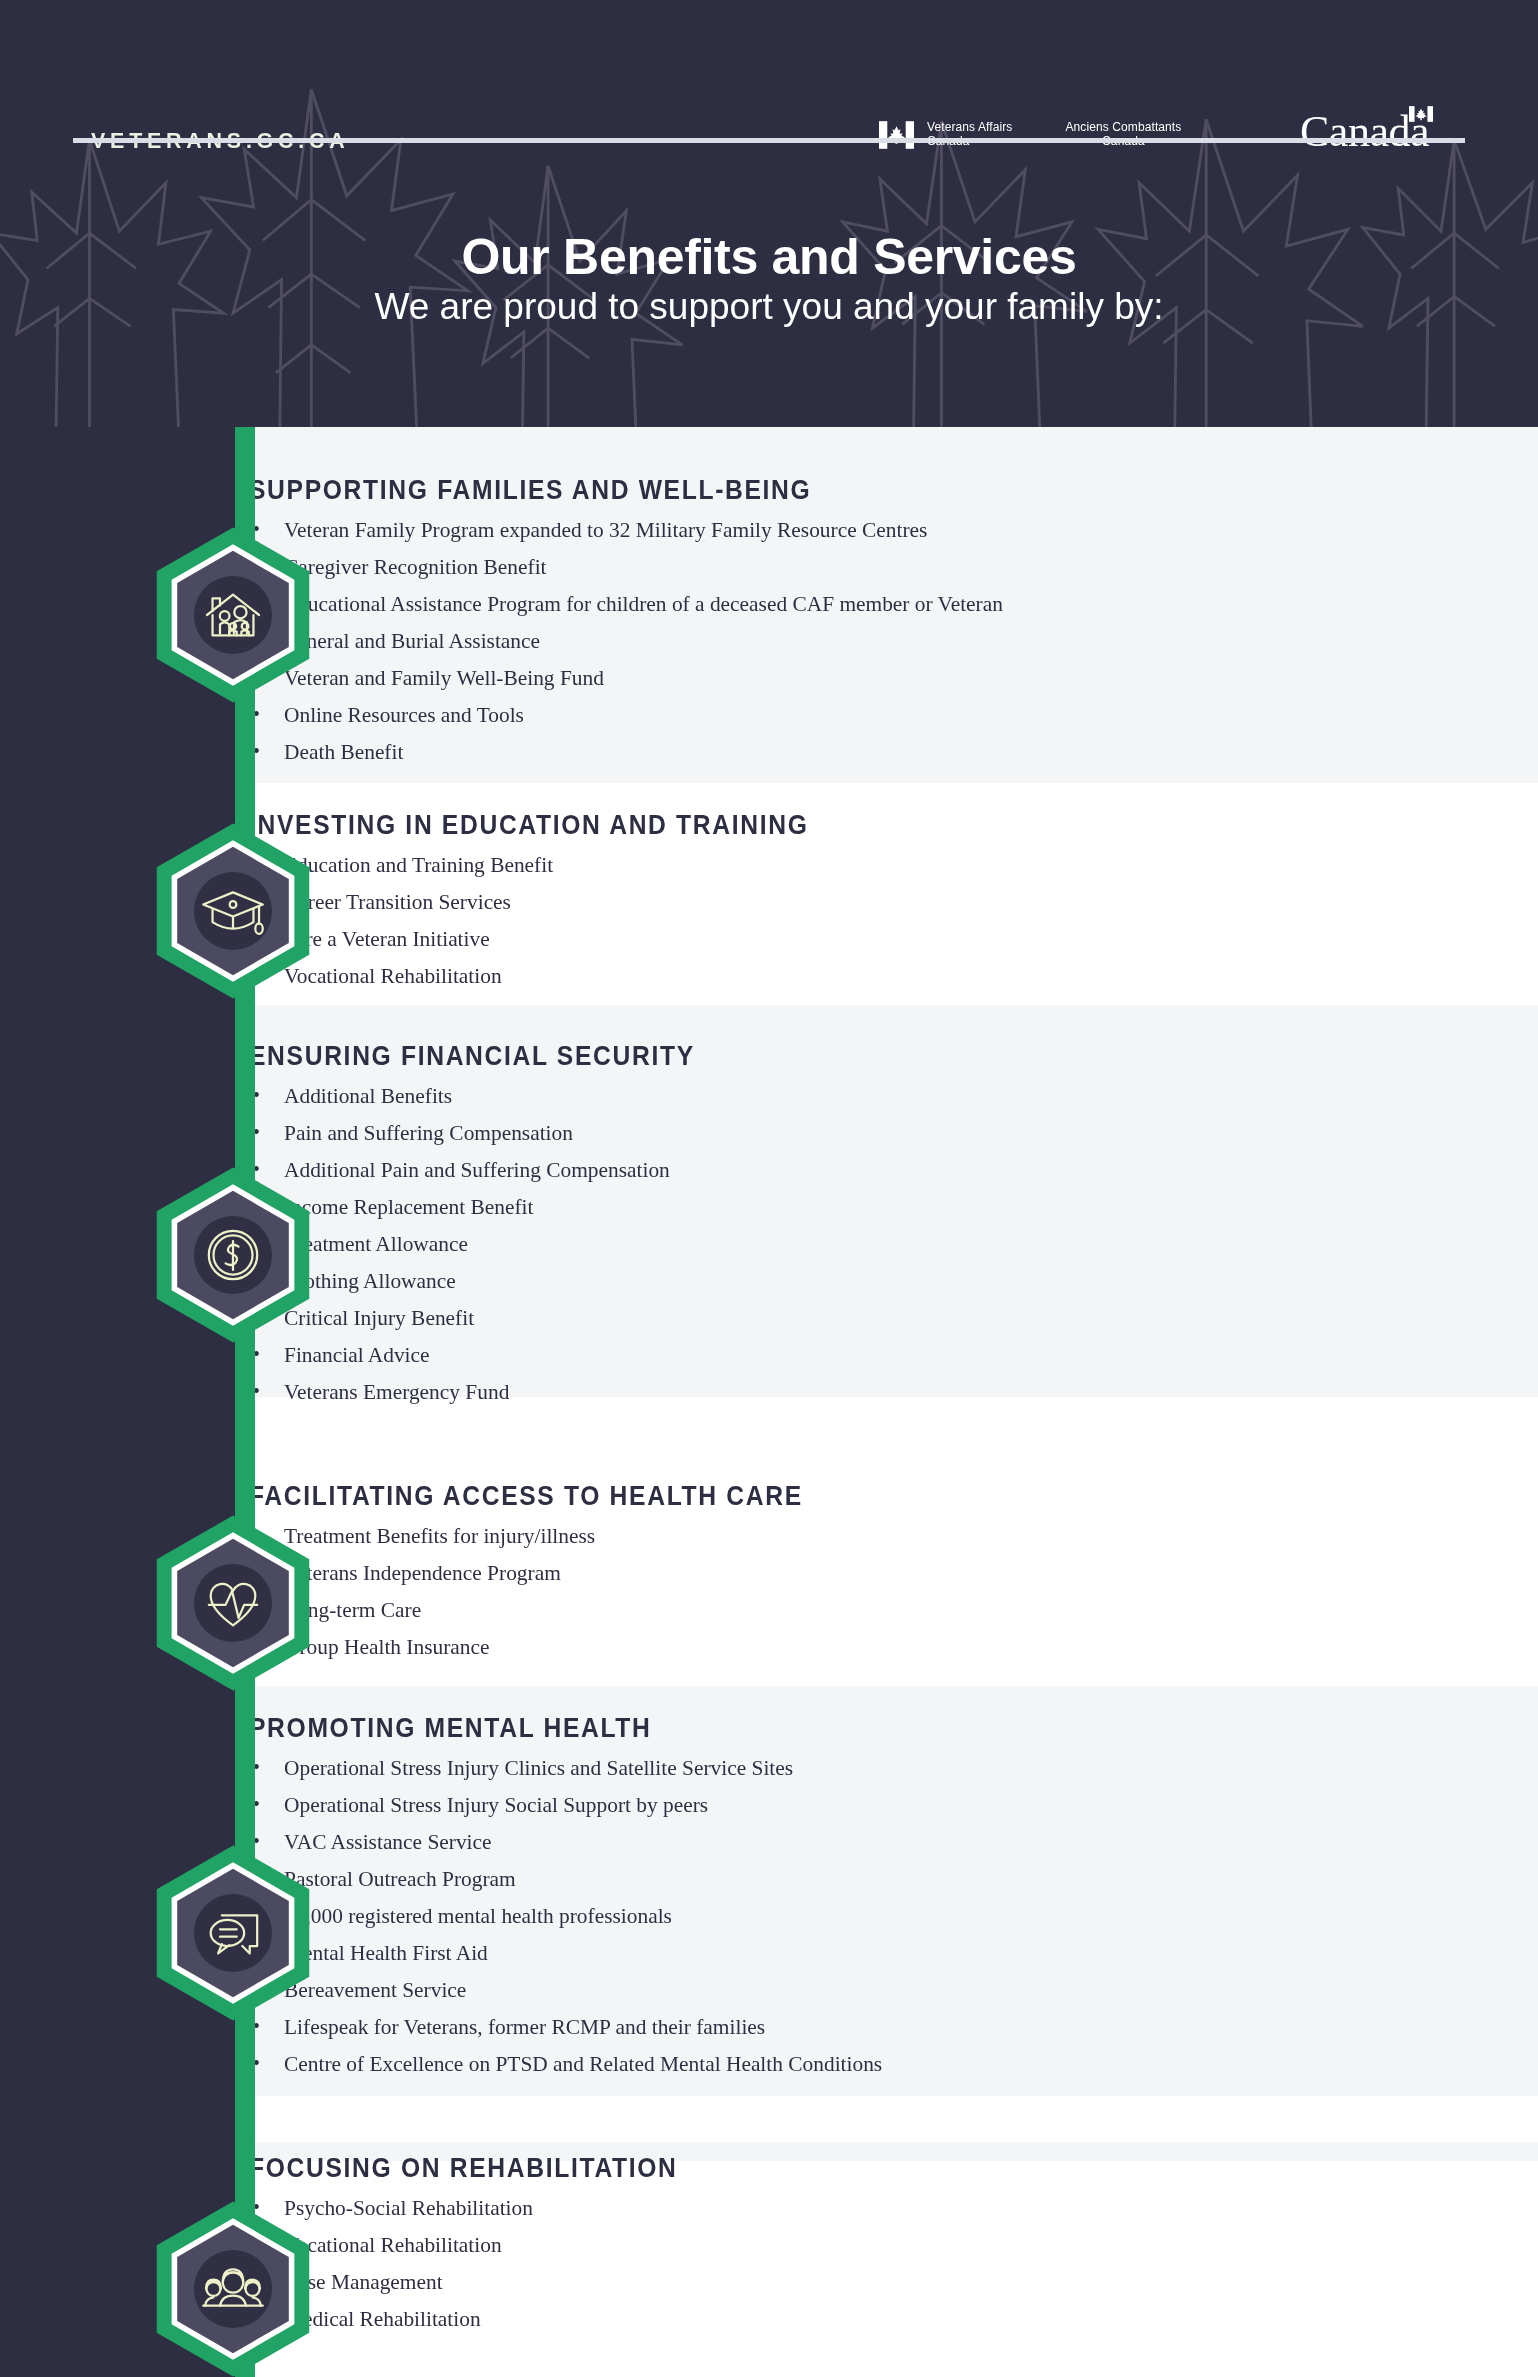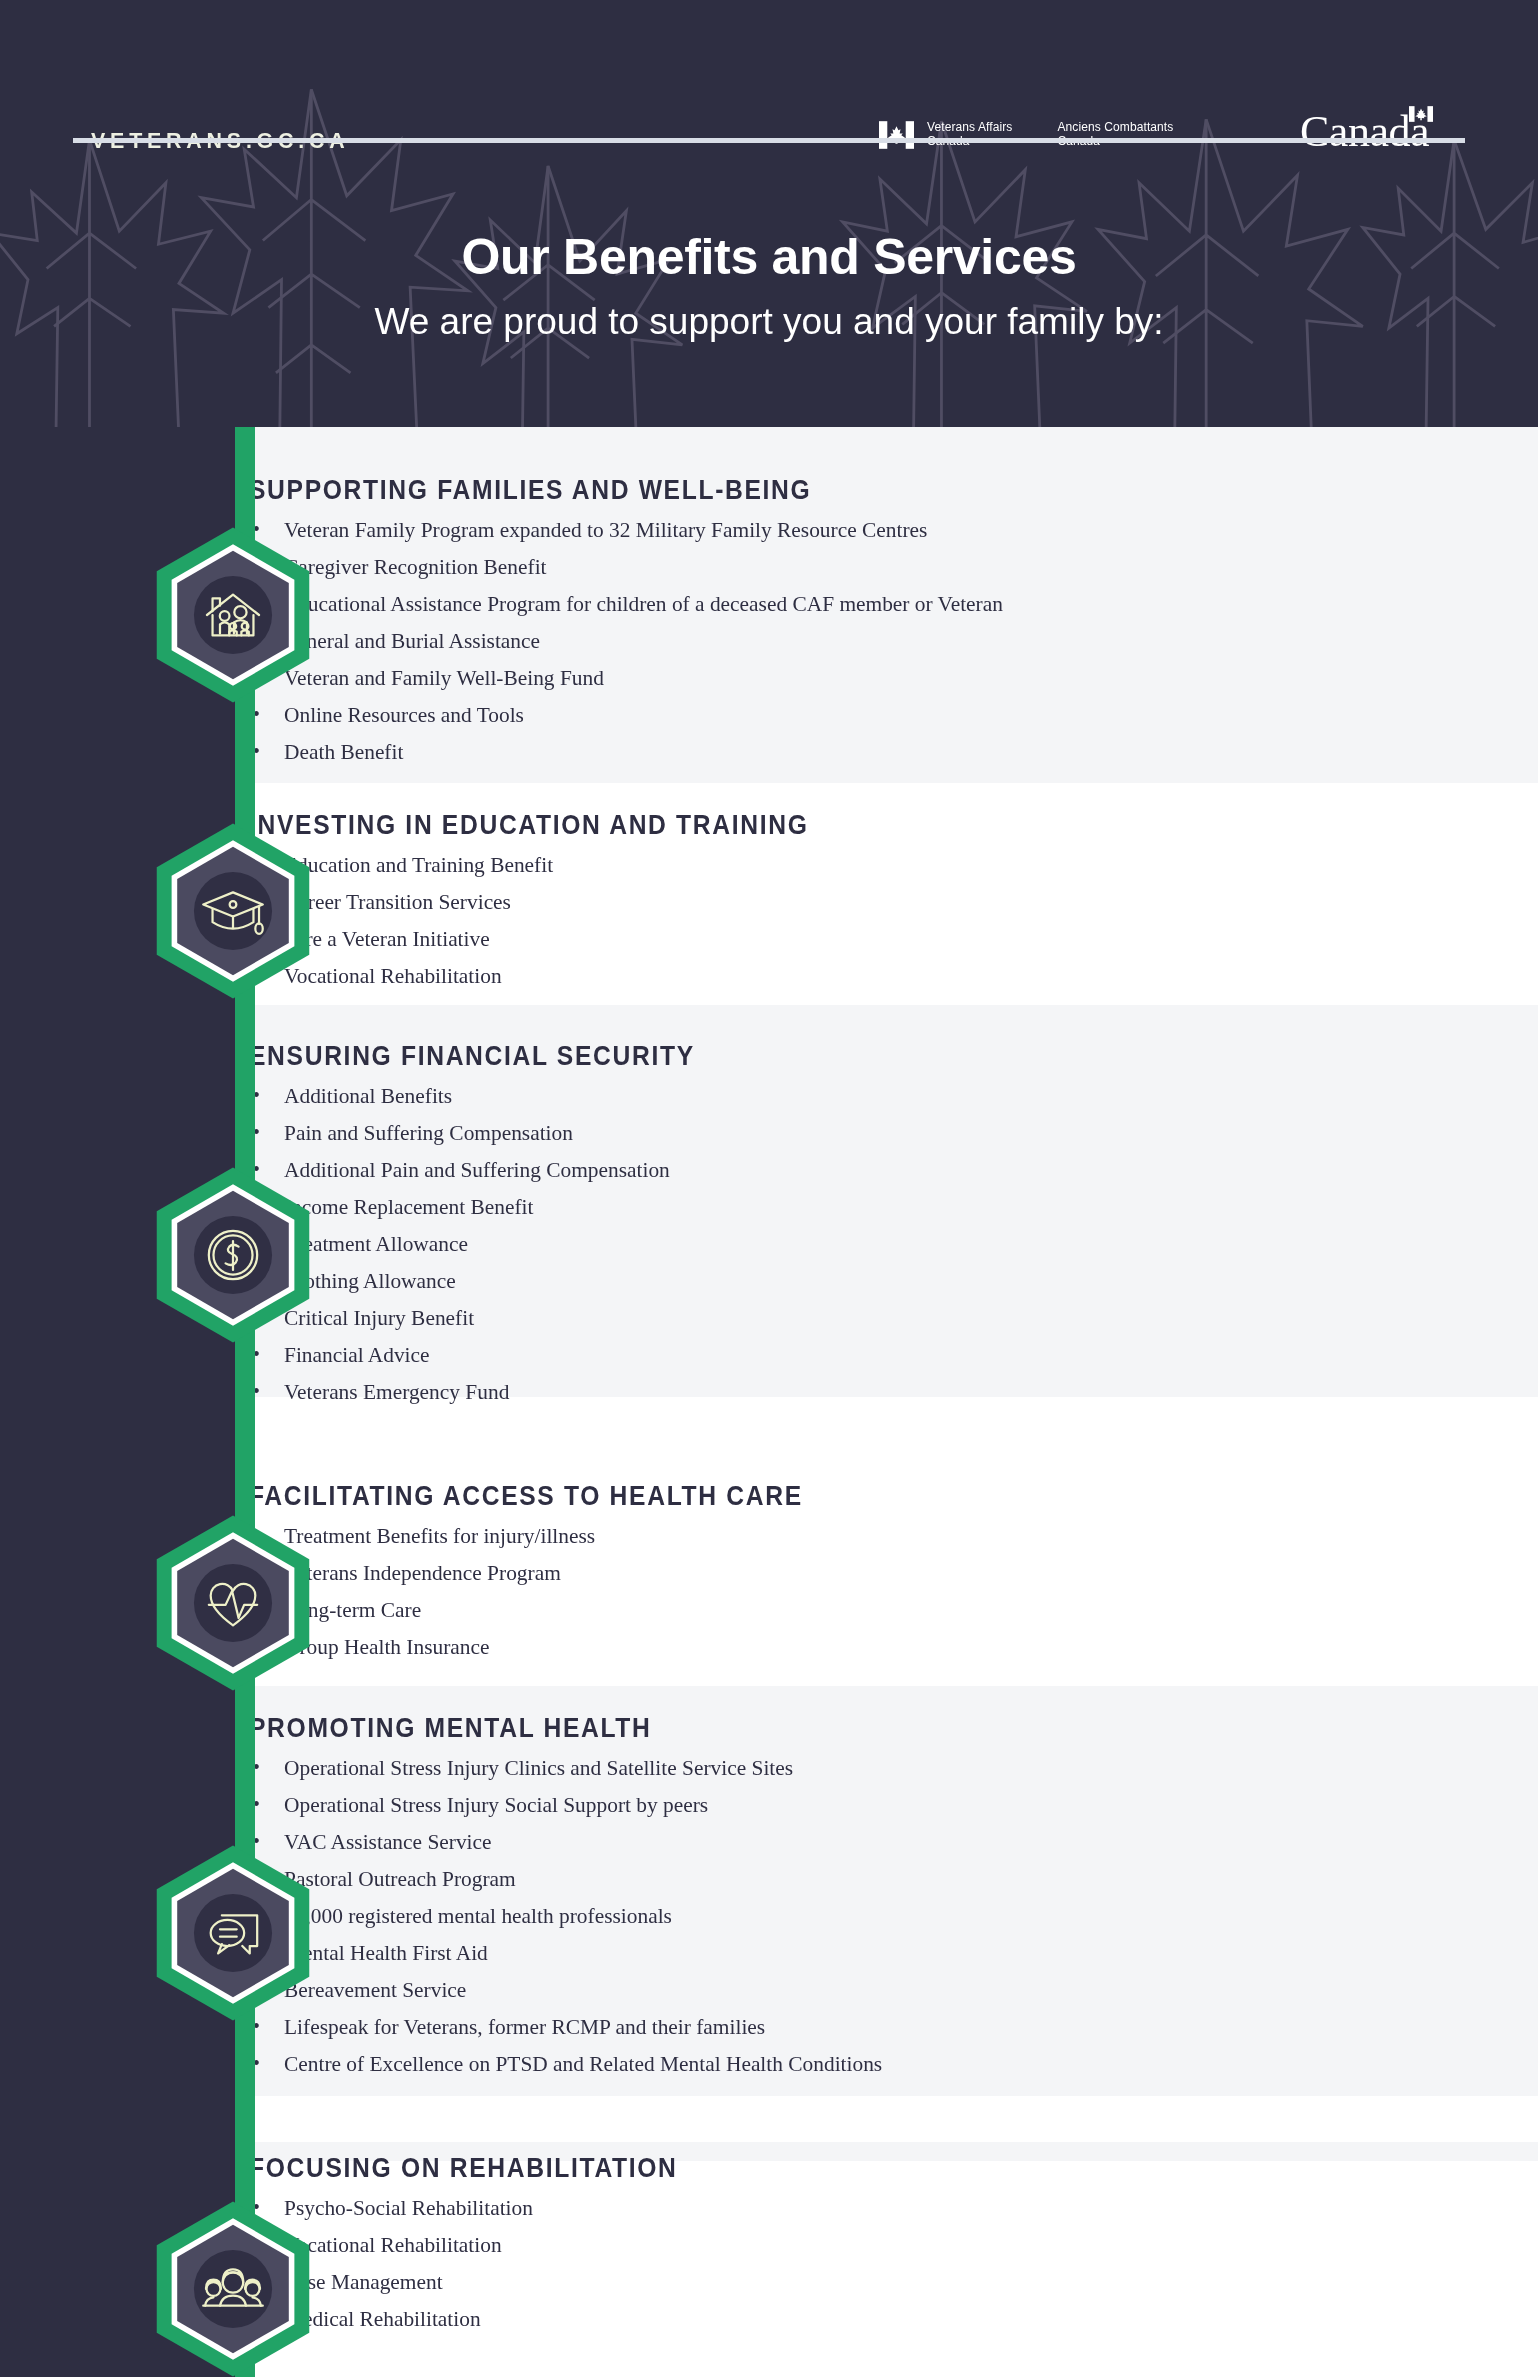--- a/index.html
+++ b/index.html
@@ -23,39 +23,39 @@
 
   #brandbar { position:absolute; left:0; top:56px; width:1538px; height:75px; }
   #site-url {
     position:absolute; left:91px; top:73px;
     color:#eef0e2; font-size:21.4px; font-weight:bold; letter-spacing:4.8px;
     font-family:"Liberation Sans", sans-serif;
   }
   #flag-wordmark { position:absolute; left:879px; top:65px; display:flex; align-items:center; gap:13px; }
   #flag-sym { width:35px; height:28px; }
   .wm-col { line-height:1.16; color:#ffffff; font-size:12px; letter-spacing:0.1px; white-space:nowrap; }
-  .wm-col.fr { margin-left:32px; }
+  .wm-col.fr { margin-left:40px;text-align:center; }
   #canada-wordmark { position:absolute; left:1300px; top:54px; }
   #canada-wordmark .ctext {
     font-family:"Liberation Serif", serif; font-size:44px; color:#ffffff; letter-spacing:-0.5px; line-height:1;
   }
   #canada-flag-dot { position:absolute; right:-3.7px; top:-3.7px; width:24px; height:16px; }
 
   #header-rule {
     position:absolute; left:73px; top:138px; width:1392px; height:4.7px;
     background:#d8dde6;
   }
 
   #title-block { position:absolute; left:0; top:228px; width:1538px; text-align:center; }
   #main-title {
     color:#ffffff; font-size:50px; font-weight:bold; letter-spacing:-0.3px;
     font-family:"Liberation Sans", sans-serif;
   }
   #subtitle {
-    color:#ffffff; font-size:37px; font-weight:normal; margin-top:15px;
+    color:#ffffff; font-size:37px; font-weight:normal; 
     font-family:"Liberation Sans", sans-serif;
   }
 
   
   #left-panel {
     position:absolute; left:0; top:427px; width:254px; height:1950px;
     background:#2e2e42;
   }
   #content-col {
     position:absolute; left:254px; top:427px; width:1285px; height:1950px;

